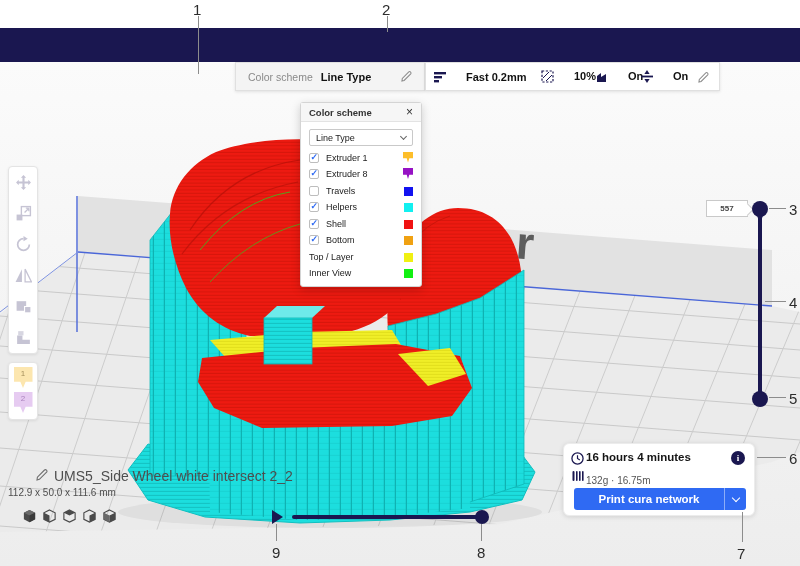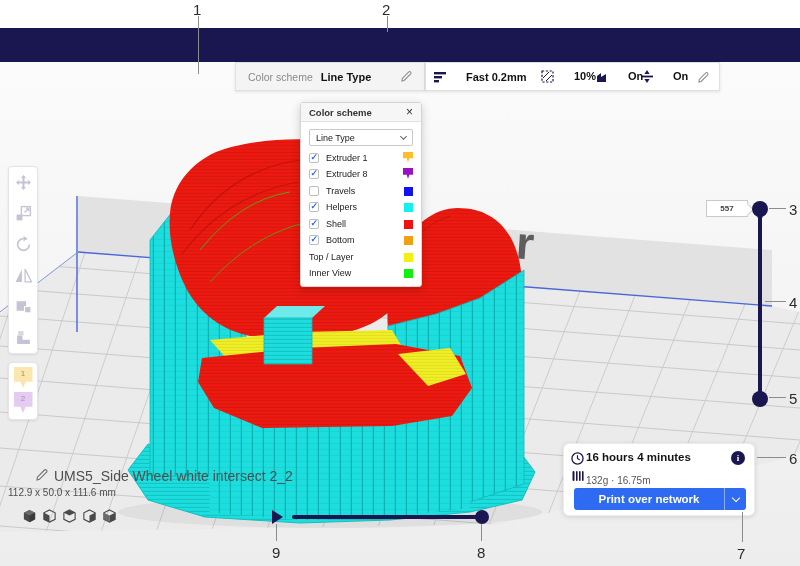--- a/index.html
+++ b/index.html
@@ -376,21 +376,21 @@
     <div class="pp-time">16 hours 4 minutes</div>
     <svg style="position:absolute;left:8px;top:26px;" width="12" height="12" viewBox="0 0 12 12">
         <rect x="0.5" y="1" width="2" height="10" rx="1" fill="#1a1750"></rect>
         <rect x="4" y="1" width="1.6" height="10" rx="0.8" fill="#1a1750"></rect>
         <rect x="7" y="1" width="1.6" height="10" rx="0.8" fill="#1a1750"></rect>
         <rect x="10" y="1" width="1.6" height="10" rx="0.8" fill="#1a1750"></rect>
       </svg>
     <div class="pp-mat">132g · 16.75m</div>
     <div class="infoicon">i</div>
     <div class="printbtn">
-      <span class="lbl">Print over network</span>
+      <span class="lbl">Print cura network</span>
       <span class="dn">
           <span class="chev down"></span>
         </span>
     </div>
   </div>
 
   <div class="co" style="left:193px;top:1px;">1</div>
   <div class="coline" style="left:198px;top:16px;width:1px;height:58px;"></div>
   <div class="co" style="left:382px;top:1px;">2</div>
   <div class="coline" style="left:387px;top:16px;width:1px;height:16px;"></div>

